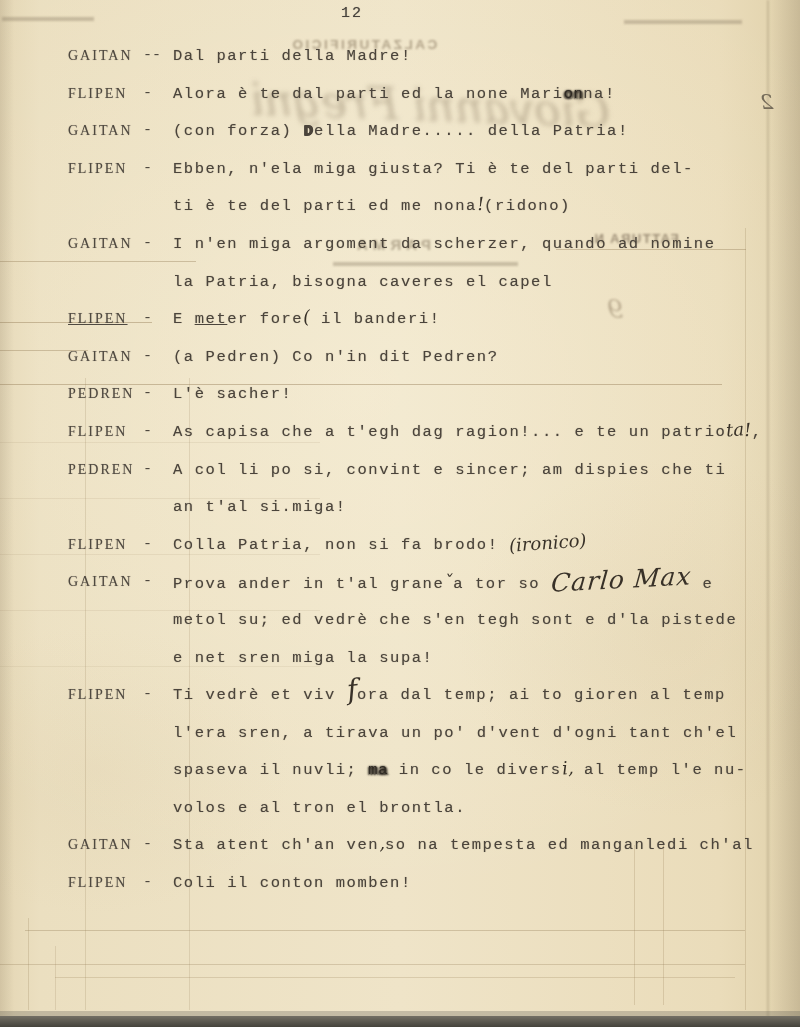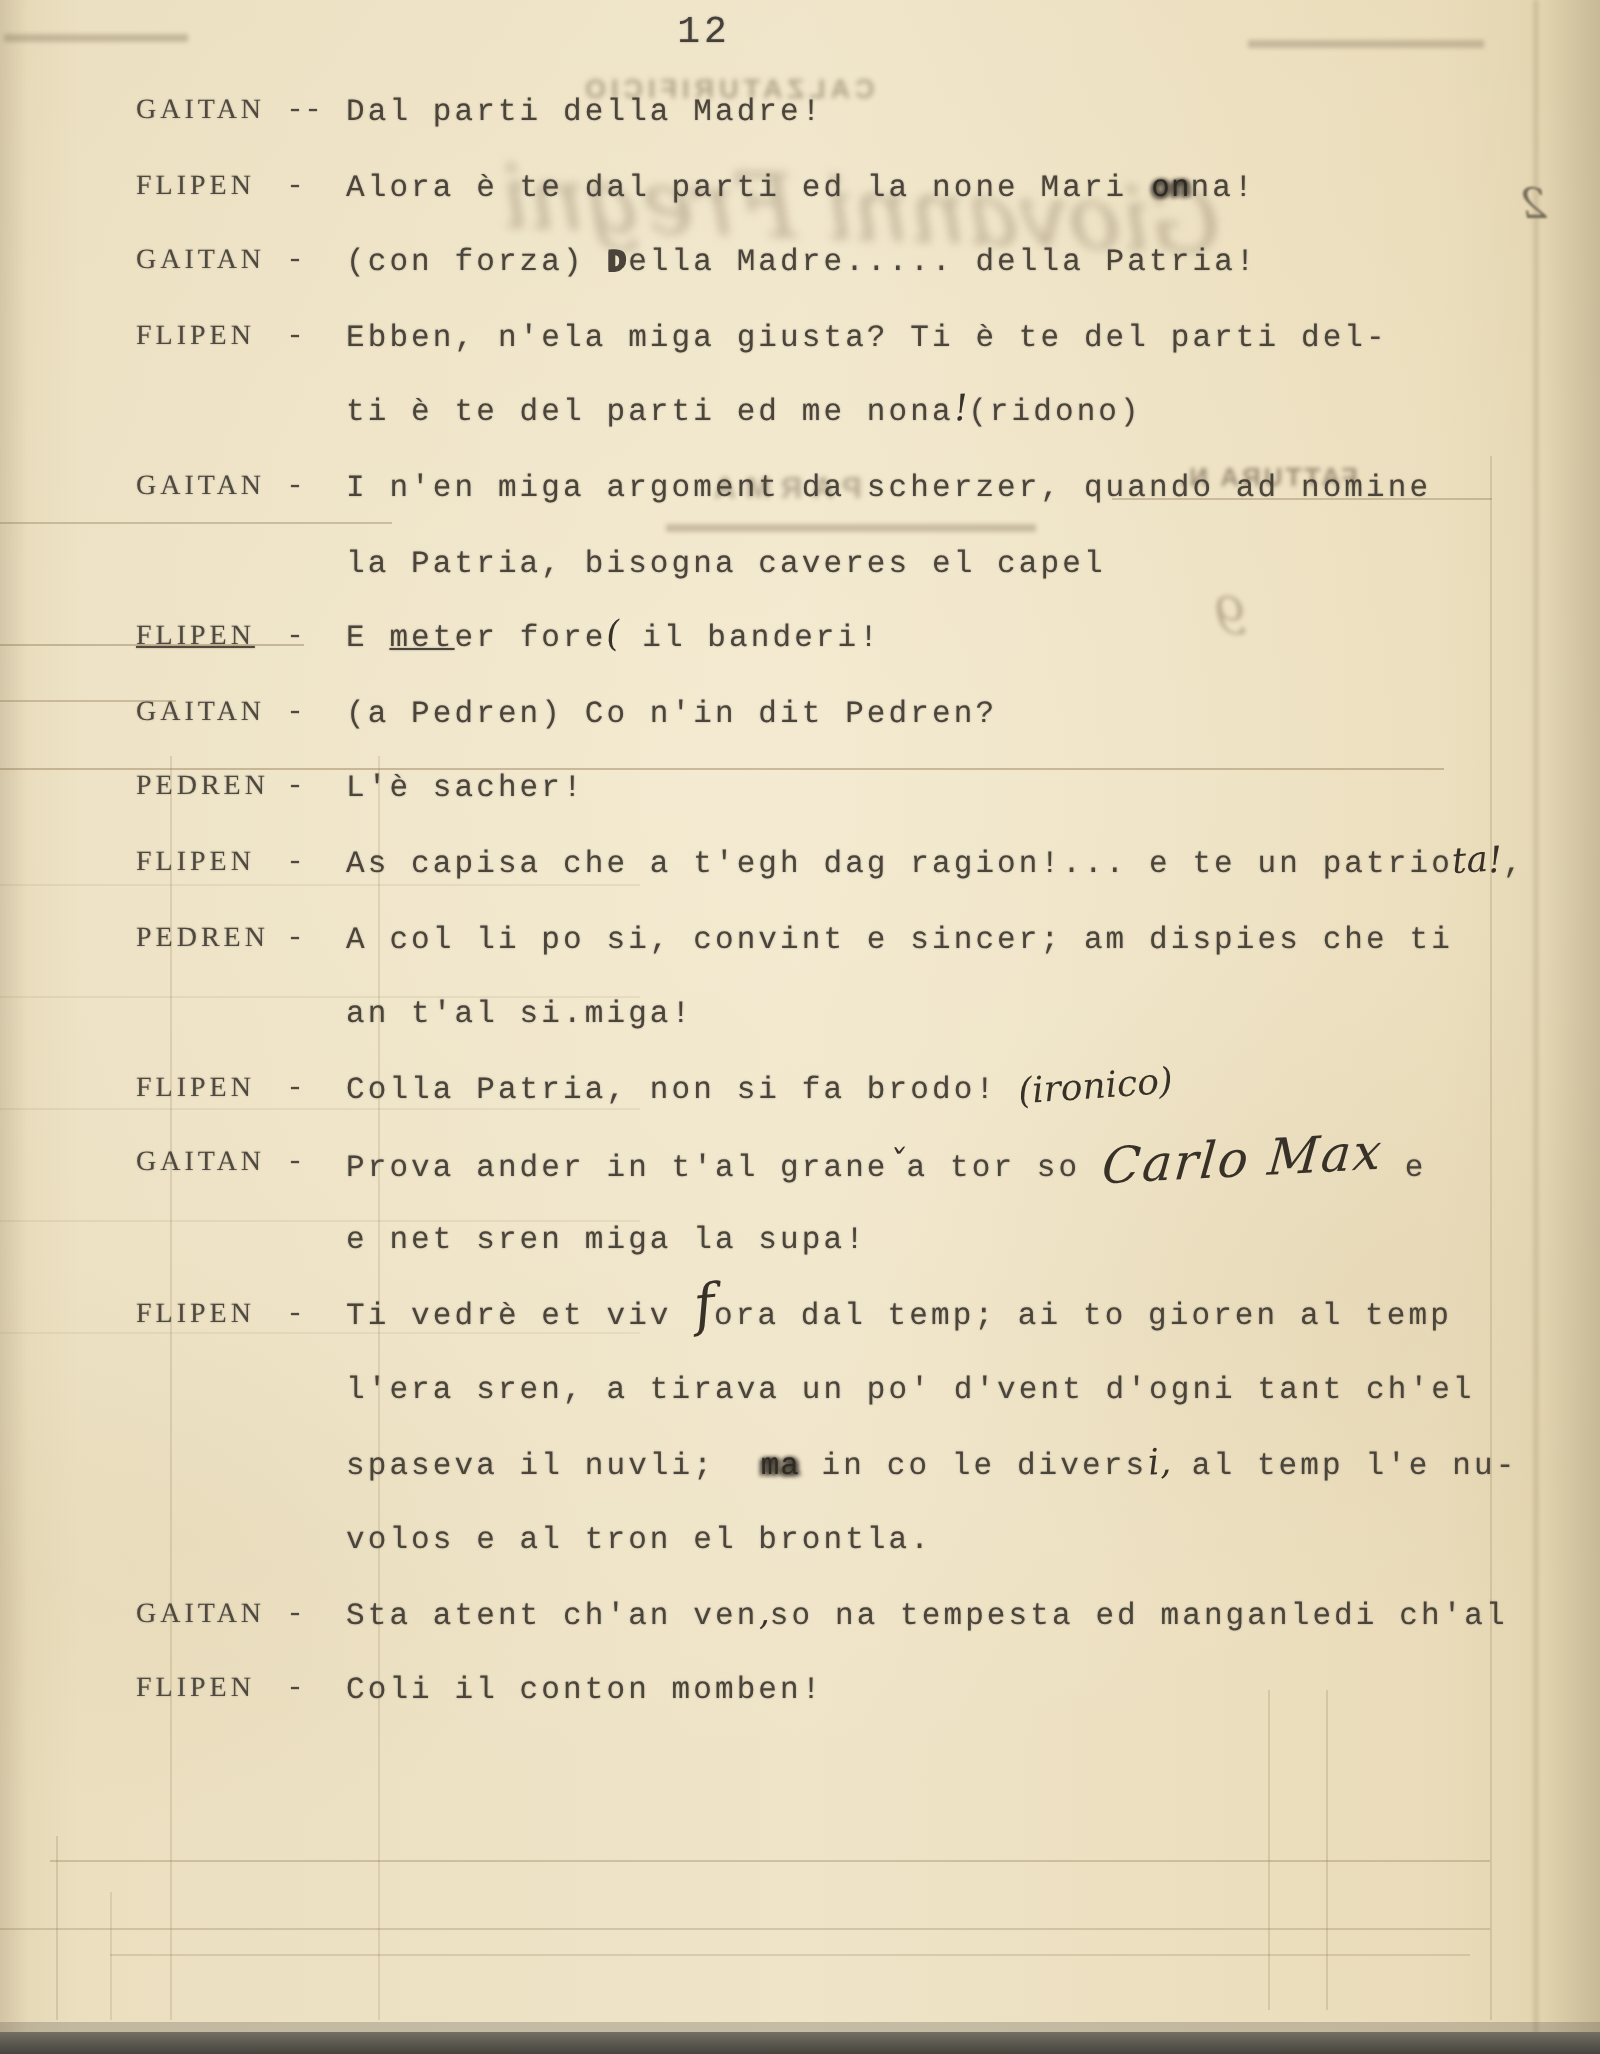--- a/index.html
+++ b/index.html
@@ -6,33 +6,33 @@
   .page{position:relative;width:800px;height:1027px;overflow:hidden;
     font-family:"Liberation Mono","DejaVu Sans Mono",monospace;
     background:
       radial-gradient(120% 80% at 45% 38%, rgba(255,250,232,0.30), rgba(255,250,232,0) 62%),
       radial-gradient(40% 25% at 85% 62%, rgba(214,196,158,0.25), rgba(214,196,158,0) 70%),
       radial-gradient(35% 20% at 12% 75%, rgba(216,200,162,0.20), rgba(216,200,162,0) 70%),
       linear-gradient(90deg,#e4d6b4 0,#ebdfc0 5%,#efe4c8 50%,#eadcba 90%,#e0d1ab 100%);
   }
   
   .pagenum{position:absolute;left:330px;top:5px;width:44px;text-align:center;
-    font-size:19px;color:#45403a;letter-spacing:2px;text-shadow:0 0 1px rgba(69,64,58,.45);}
+    font-size:15px;color:#45403a;letter-spacing:2px;text-shadow:0 0 1px rgba(69,64,58,.45);}
   .dialogue{position:absolute;left:0;top:46px;width:800px;}
   .row{display:flex;height:37.6px;align-items:flex-start;}
   .speaker{display:inline-block;margin-left:68px;width:75px;flex:0 0 75px;
     font-size:14px;letter-spacing:2px;color:#4f4940;line-height:20px;
     text-shadow:0 0 1px rgba(79,73,64,.4);white-space:pre;font-family:Liberation Serif, serif;}
   .dash{display:inline-block;width:30px;flex:0 0 30px;font-size:15px;color:#4f4940;line-height:20px;white-space:pre;}
   .text{white-space:pre;line-height:20px;}
   .t{font-size:15.5px;letter-spacing:1.55px;color:#4b443b;white-space:pre;
     text-shadow:0 0 1px rgba(75,68,59,.42);}
   .un{text-decoration:underline;}
   .dbl{font-weight:bold;text-shadow:1.2px 0 #4b443b,0 .8px #4b443b;}
-  .blot{color:#2f2a23;text-shadow:0 0 2px #2f2a23,1.5px .5px 2px #332d25,-1px 1px 2px #332d25;letter-spacing:.5px;margin-left:12px;}
+  .blot{color:#2f2a23;text-shadow:0 0 2px #2f2a23,1.5px .5px 2px #332d25,-1px 1px 2px #332d25;letter-spacing:.5px;}
   .hw{display:inline-block;font-family:"DejaVu Serif",serif;font-style:italic;
     font-size:18px;color:#383128;transform:rotate(-4deg);line-height:14px;white-space:pre;}
   .hw-big{font-size:25px;letter-spacing:1px;transform:rotate(-3deg) skewX(-8deg);line-height:16px;}
   .hw-f{font-size:28px;line-height:10px;transform:rotate(-6deg);}
   
   .ghost{position:absolute;transform:scaleX(-1);color:rgba(135,119,94,.6);
     font-family:"Liberation Sans","DejaVu Sans",sans-serif;white-space:pre;}
   .g-caps{left:290px;top:37px;font-size:13.5px;font-weight:bold;letter-spacing:2.5px;filter:blur(1.3px);}
   .g-script{left:140px;top:78px;width:470px;font-family:"DejaVu Serif",serif;font-style:italic;
     font-size:44px;color:rgba(140,124,100,.45);transform:scaleX(-1) rotate(-2deg);filter:blur(2.4px);}
@@ -164,20 +164,25 @@
         <span class="text"><span class="t">Colla Patria, non si fa brodo! </span><span class="hw">(ironico)</span></span>
       </div>
       <div class="row">
         <span class="speaker">GAITAN</span>
         <span class="dash">-</span>
         <span class="text"><span class="t">Prova ander in t'al grane</span><span class="hw">ˇ</span><span class="t">a tor so </span><span class="hw hw-big">Carlo Max</span><span class="t"> e</span></span>
       </div>
       <div class="row">
         <span class="speaker"></span>
         <span class="dash"></span>
+        <span class="text"><span class="t">metol su; ed vedrè che s'en tegh sont e d'la pistede</span></span>
+      </div>
+      <div class="row">
+        <span class="speaker"></span>
+        <span class="dash"></span>
         <span class="text"><span class="t">e net sren miga la supa!</span></span>
       </div>
       <div class="row">
         <span class="speaker">FLIPEN</span>
         <span class="dash">-</span>
         <span class="text"><span class="t">Ti vedrè et viv </span><span class="hw hw-f">f</span><span class="t">ora dal temp; ai to gioren al temp</span></span>
       </div>
       <div class="row">
         <span class="speaker"></span>
         <span class="dash"></span>

